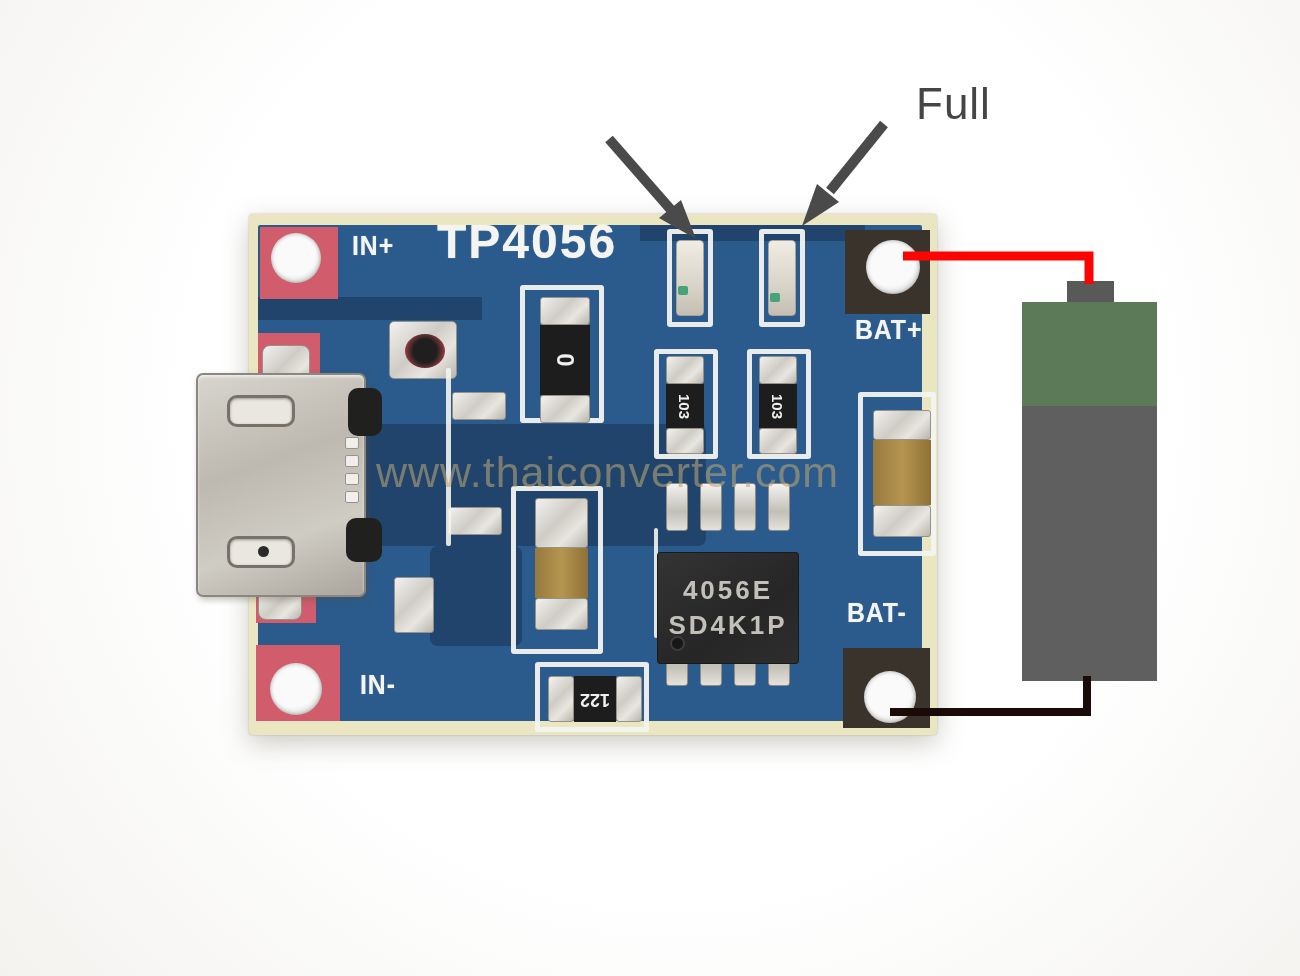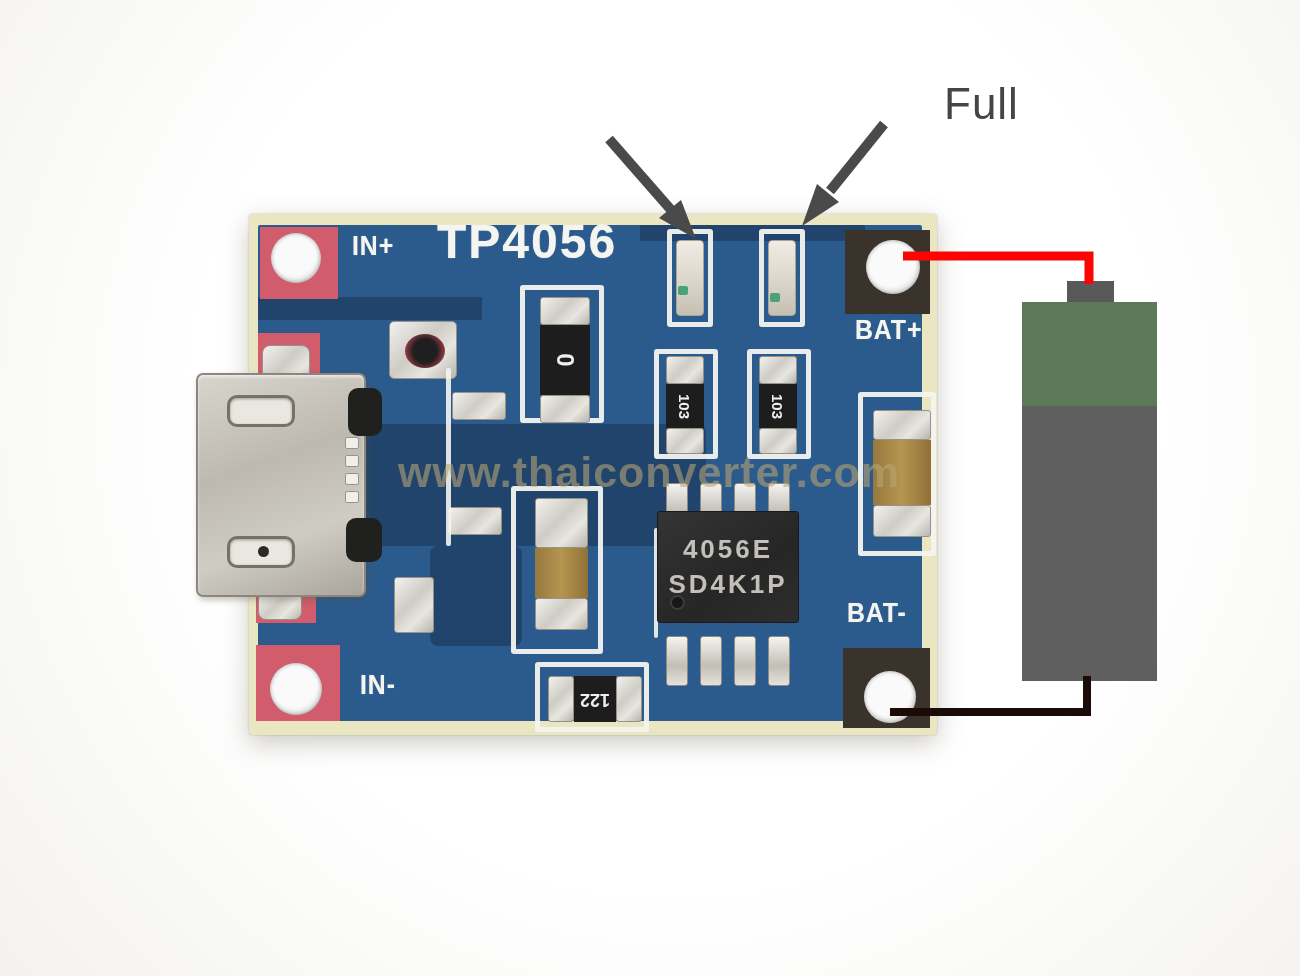--- a/index.html
+++ b/index.html
@@ -185,21 +185,21 @@
 
   <div class="abs pin" style="left:666px;top:483px;width:22px;height:48px;"></div>
   <div class="abs pin" style="left:700px;top:483px;width:22px;height:48px;"></div>
   <div class="abs pin" style="left:734px;top:483px;width:22px;height:48px;"></div>
   <div class="abs pin" style="left:768px;top:483px;width:22px;height:48px;"></div>
   <div class="abs pin" style="left:666px;top:636px;width:22px;height:50px;"></div>
   <div class="abs pin" style="left:700px;top:636px;width:22px;height:50px;"></div>
   <div class="abs pin" style="left:734px;top:636px;width:22px;height:50px;"></div>
   <div class="abs pin" style="left:768px;top:636px;width:22px;height:50px;"></div>
   <div class="abs silk-line" style="left:654px;top:528px;width:4px;height:110px;"></div>
-  <div class="abs ic-body" style="left:657px;top:511px;width:142px;height:112px;text-align:right;">
+  <div class="abs ic-body" style="left:657px;top:552px;width:142px;height:112px;text-align:right;">
     <span class="mark">4056E</span>
     <span class="mark">SD4K1P</span>
     <div class="ic-dot" style="position:absolute;left:12px;bottom:12px;"></div>
   </div>
 
   <div class="abs usb-shell" style="left:196px;top:373px;width:170px;height:224px;"></div>
   <div class="abs usb-hole" style="left:227px;top:395px;width:68px;height:32px;"></div>
   <div class="abs usb-hole" style="left:227px;top:536px;width:68px;height:32px;"></div>
   <div class="abs" style="left:258px;top:546px;width:11px;height:11px;border-radius:50%;background:#2a2a28;"></div>
   <div class="abs usb-black" style="left:348px;top:388px;width:34px;height:48px;"></div>
@@ -209,27 +209,27 @@
   <div class="abs usb-pin" style="left:345px;top:473px;width:14px;height:12px;"></div>
   <div class="abs usb-pin" style="left:345px;top:491px;width:14px;height:12px;"></div>
 
   <div class="abs silver" style="left:389px;top:321px;width:68px;height:58px;border-radius:5px;"></div>
   <div class="abs" style="left:405px;top:334px;width:40px;height:34px;border-radius:50%;background:radial-gradient(circle,#1f1f1f 45%,#b8434e 85%);"></div>
   <div class="abs silver" style="left:452px;top:392px;width:54px;height:28px;"></div>
   <div class="abs silver" style="left:448px;top:507px;width:54px;height:28px;"></div>
   <div class="abs silver" style="left:394px;top:577px;width:40px;height:56px;"></div>
   <div class="abs silk-line" style="left:446px;top:368px;width:5px;height:178px;"></div>
 
-  <div class="abs watermark" style="left:398px;top:448px;font-weight:bold;">www.thaiconverter.com</div>
+  <div class="abs watermark" style="left:376px;top:448px;">www.thaiconverter.com</div>
 
   <div class="abs bat-terminal" style="left:1067px;top:281px;width:47px;height:28px;"></div>
   <div class="abs bat-green" style="left:1022px;top:302px;width:135px;height:104px;"></div>
   <div class="abs bat-gray" style="left:1022px;top:406px;width:135px;height:275px;"></div>
 
-  <div class="abs callout" style="left:916px;top:79px;margin-left:28px;">Full</div>
+  <div class="abs callout" style="left:916px;top:79px;">Full</div>
 
   <svg width="1300" height="976" viewBox="0 0 1300 976">
     <line class="arrow-shaft" x1="609" y1="139" x2="672" y2="211"></line>
     <polygon class="arrow" points="696,239 659,218 681,200"></polygon>
     <line class="arrow-shaft" x1="884" y1="124" x2="830" y2="191"></line>
     <polygon class="arrow" points="802,226 817,184 839,202"></polygon>
     <polyline class="wire-red" points="903,256 1089,256 1089,284"></polyline>
     <polyline class="wire-black" points="890,712 1087,712 1087,676"></polyline>
   </svg>
 

